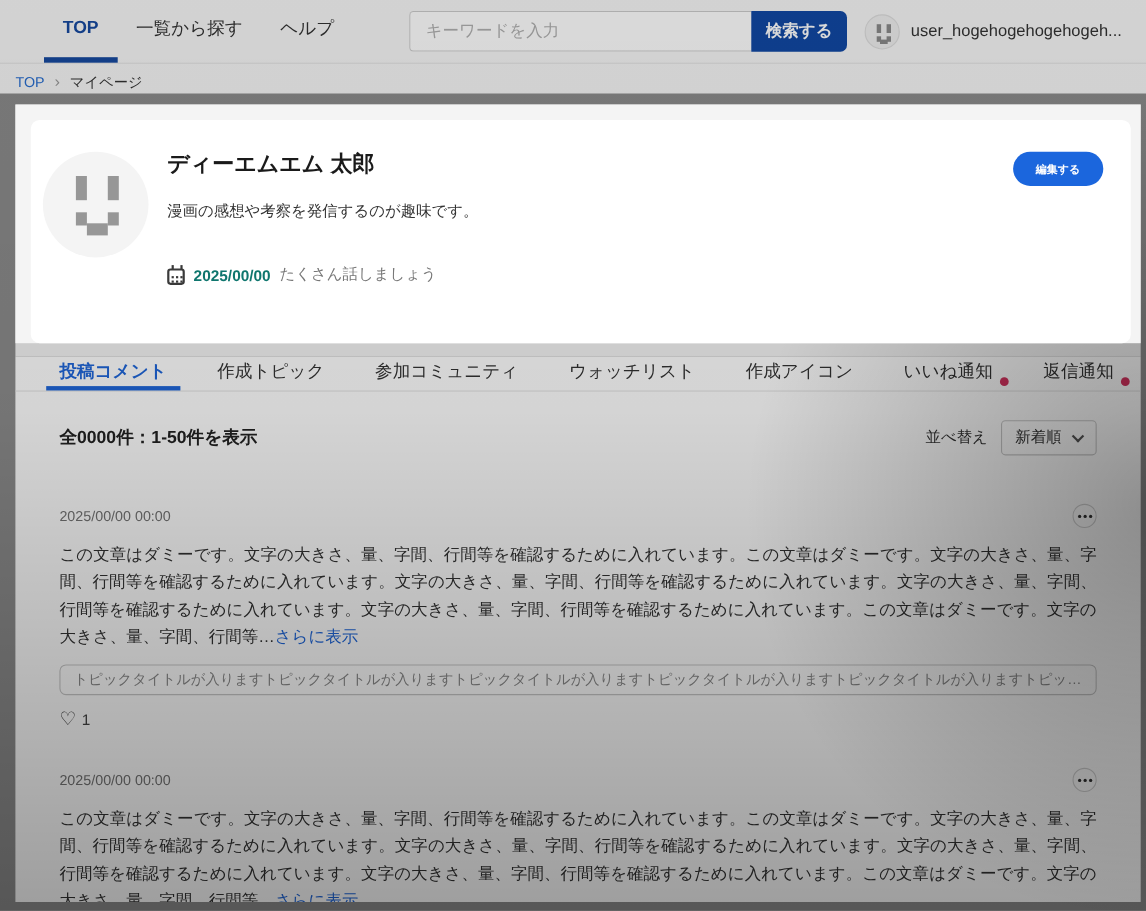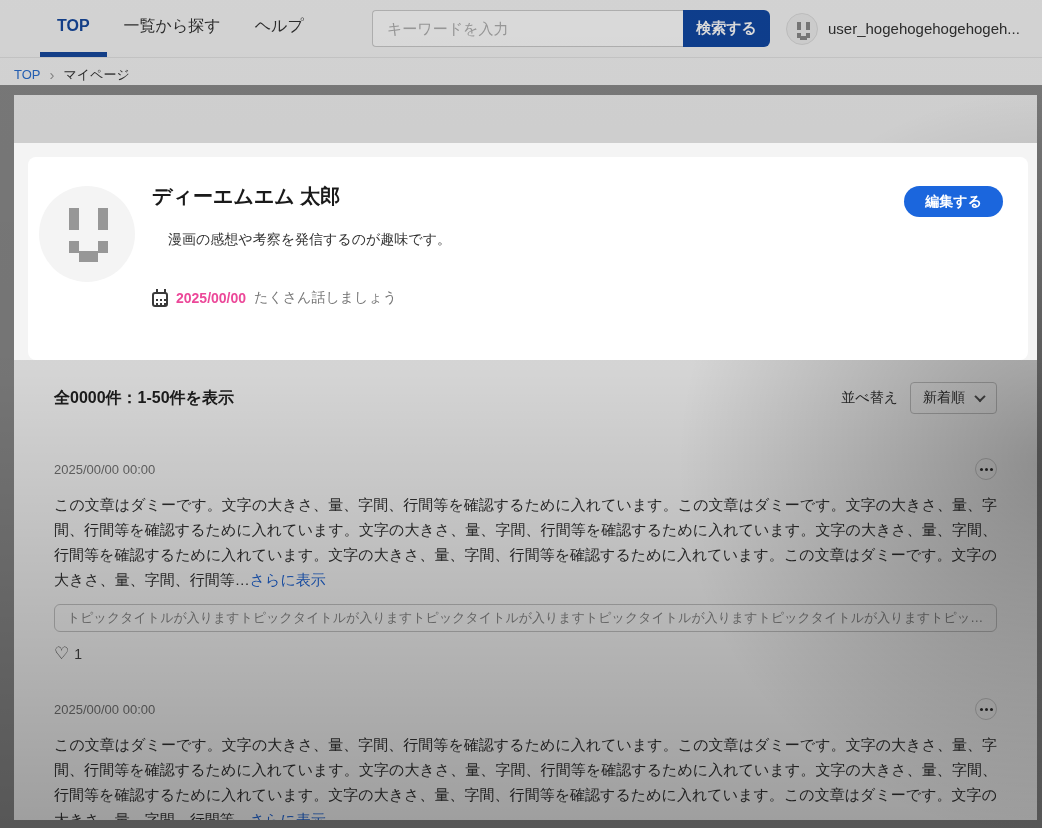--- a/index.html
+++ b/index.html
@@ -83,42 +83,42 @@
 
   
   .dim-overlay { position:absolute; inset:0; z-index:40; pointer-events:none;
     background:
       radial-gradient(circle 520px at 101% 56%, rgba(0,0,0,0.30), rgba(0,0,0,0) 72%),
       linear-gradient(180deg, rgba(0,0,0,0.15) 0%, rgba(0,0,0,0.17) 45%, rgba(0,0,0,0.38) 100%);
   }
 
   
   .spotlight { position:absolute; left:14px; top:95px; width:1023px; height:217px;
-               background:#f4f4f4; z-index:50;margin-top:48px; }
+               background:#f4f4f4; z-index:50; }
   .profile-card { position:absolute; left:14px; top:14px; width:1000px; height:203px;
                   background:#fff; border-radius:8px; }
   .p-avatar { position:absolute; left:11px; top:29px; width:96px; height:96px;
               border-radius:50%; background:#f4f4f4; }
   .p-avatar .px { position:absolute; background:#979797; }
   .p-name { position:absolute; left:124px; top:26px; font-size:20px; font-weight:bold; color:#1a1a1a; }
-  .p-bio { position:absolute; left:140px; top:70px; font-size:14px; line-height:25px; color:#333; }
+  .p-bio { position:absolute; left:124px; top:70px; font-size:14px; line-height:25px; color:#333; }
   .p-joined { position:absolute; left:124px; top:132px; display:flex; align-items:center; gap:8px; }
   .cal { position:relative; width:16px; height:15px; border:2px solid #3a3a3a; border-radius:3px;
          margin-top:2px; }
   .cal::before { content:''; position:absolute; top:-5px; left:2px; width:2px; height:4px;
                  background:#3a3a3a; box-shadow:8px 0 0 #3a3a3a; }
   .cal::after { content:''; position:absolute; top:5px; left:2px; width:2px; height:2px;
                 background:#3a3a3a;
                 box-shadow:4px 0 0 #3a3a3a, 8px 0 0 #3a3a3a,
                            0 4px 0 #3a3a3a, 4px 4px 0 #3a3a3a, 8px 4px 0 #3a3a3a; }
-  .p-date { font-size:14px; font-weight:bold; color:#ec4899; }
+  .p-date { font-size:14px; font-weight:bold; color:#0f766e; }
   .p-date-suffix { font-size:14px; color:#777; }
   .edit-btn { position:absolute; right:25px; top:29px; height:31px; padding:0 21px;
               border:none; border-radius:16px; background:#1b66dd; color:#fff;
-              font-size:14px; font-weight:bold; cursor:pointer;
+              font-size:10px; font-weight:bold; cursor:pointer;
               font-family:"Liberation Sans","DejaVu Sans",sans-serif;text-align:center; }
 </style>
 </head>
 <body>
 
 <div class="screen">
 
   <div class="header">
     <div class="nav">
       <div class="nav-item active">TOP</div>

